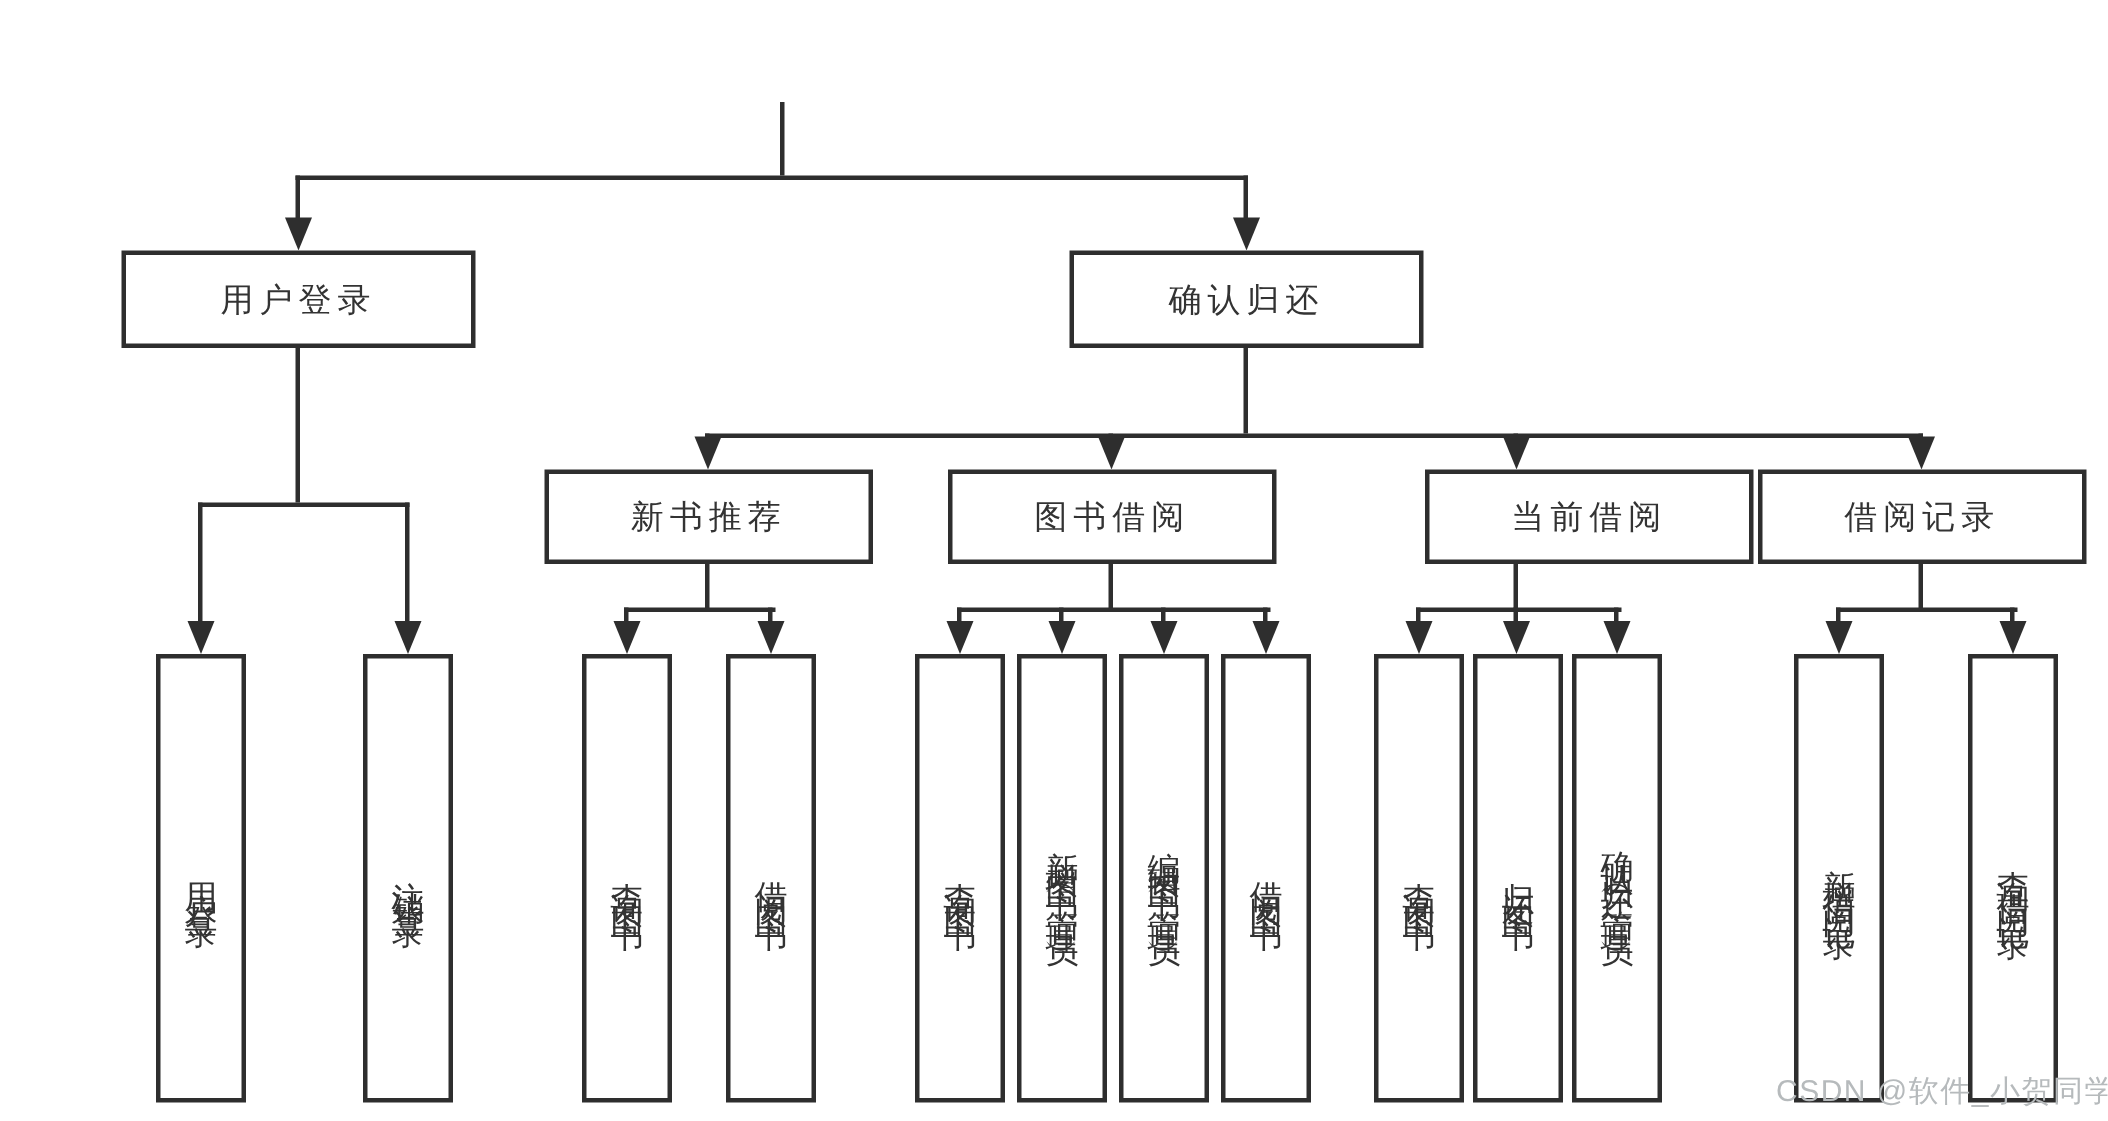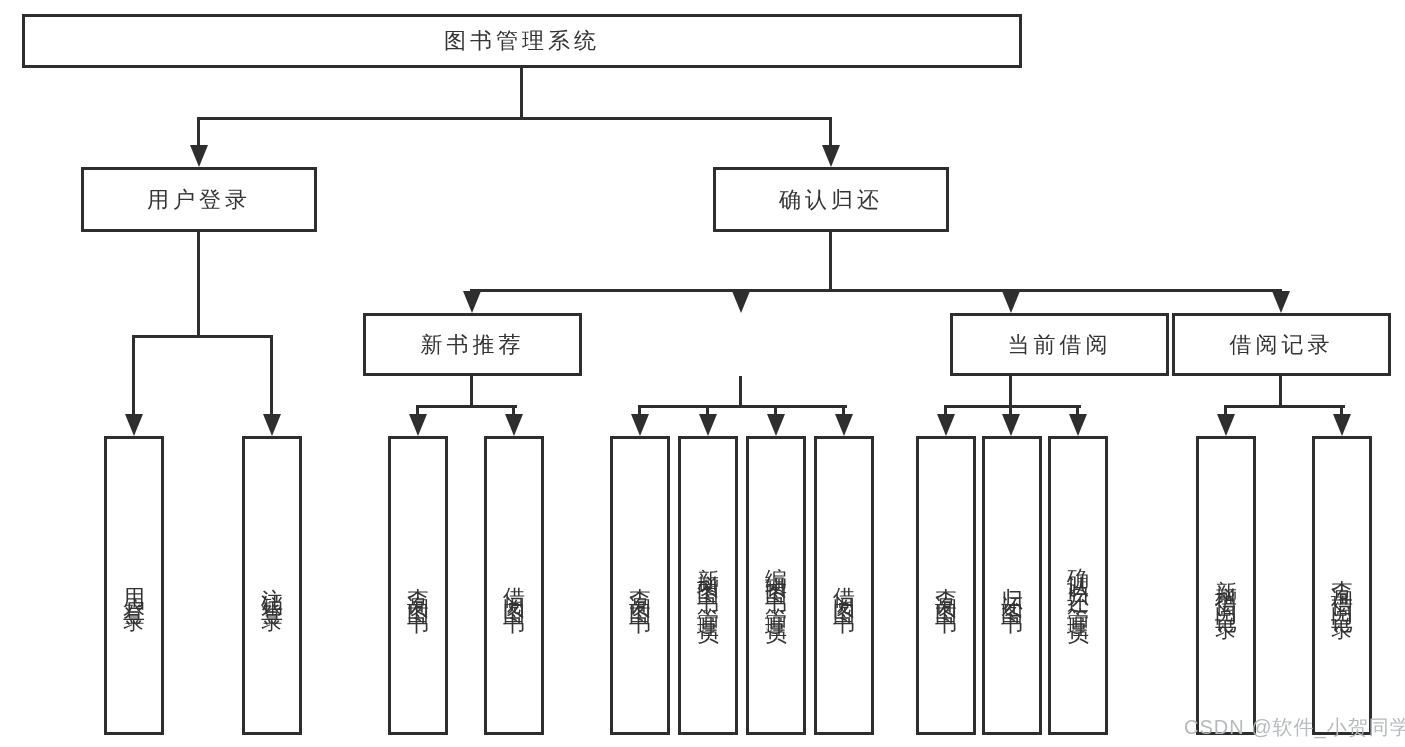--- a/index.html
+++ b/index.html
@@ -53,23 +53,20 @@
     color:var(--wm,#b6babc);
     z-index:5;
     white-space:nowrap;
   }
 </style>
 </head>
 <body>
 
 <div id="canvas">
 
-  <div class="box" style="left:22px;top:14px;width:1000px;height:54px;">
-    <span>图书管理系统</span>
-  </div>
 
   <div class="vline" style="left:520px;top:68px;height:49px;"></div>
   <div class="hline" style="left:197px;top:117px;width:635px;"></div>
   <div class="vline" style="left:197px;top:117px;height:30px;"></div>
   <div class="arrow" style="left:190px;top:145px;"></div>
   <div class="vline" style="left:829px;top:117px;height:30px;"></div>
   <div class="arrow" style="left:822px;top:145px;"></div>
 
   <div class="box" style="left:81px;top:167px;width:236px;height:65px;">
     <span>用户登录</span>
@@ -91,20 +88,23 @@
   <div class="arrow" style="left:463px;top:291px;"></div>
   <div class="vline" style="left:739px;top:289px;height:6px;"></div>
   <div class="arrow" style="left:732px;top:291px;"></div>
   <div class="vline" style="left:1009px;top:289px;height:6px;"></div>
   <div class="arrow" style="left:1002px;top:291px;"></div>
   <div class="vline" style="left:1279px;top:289px;height:6px;"></div>
   <div class="arrow" style="left:1272px;top:291px;"></div>
 
   <div class="box" style="left:363px;top:313px;width:219px;height:63px;">
     <span>新书推荐</span>
+  </div>
+  <div class="box" style="left:632px;top:313px;width:219px;height:63px;">
+    <span>图书借阅</span>
   </div>
   <div class="box" style="left:902px;top:313px;width:219px;height:63px;margin-left:48px;">
     <span>当前借阅</span>
   </div>
   <div class="box" style="left:1172px;top:313px;width:219px;height:63px;">
     <span>借阅记录</span>
   </div>
 
   <div class="vline" style="left:470px;top:376px;height:32px;"></div>
   <div class="hline" style="left:416px;top:405px;width:101px;"></div>

